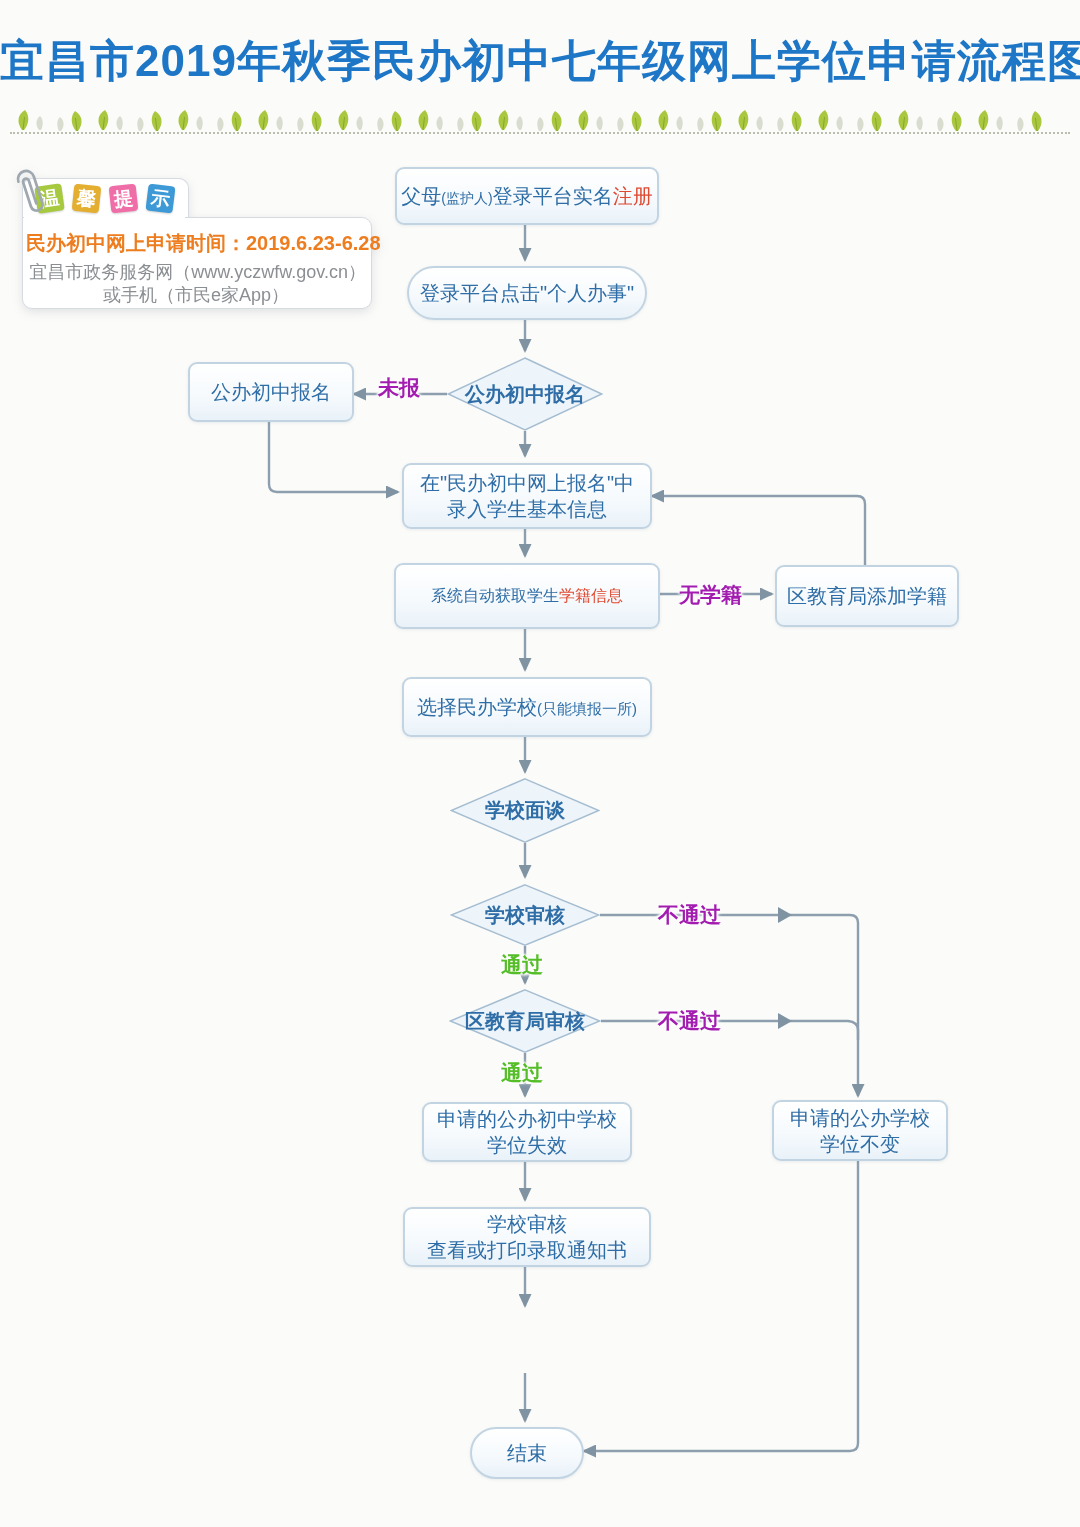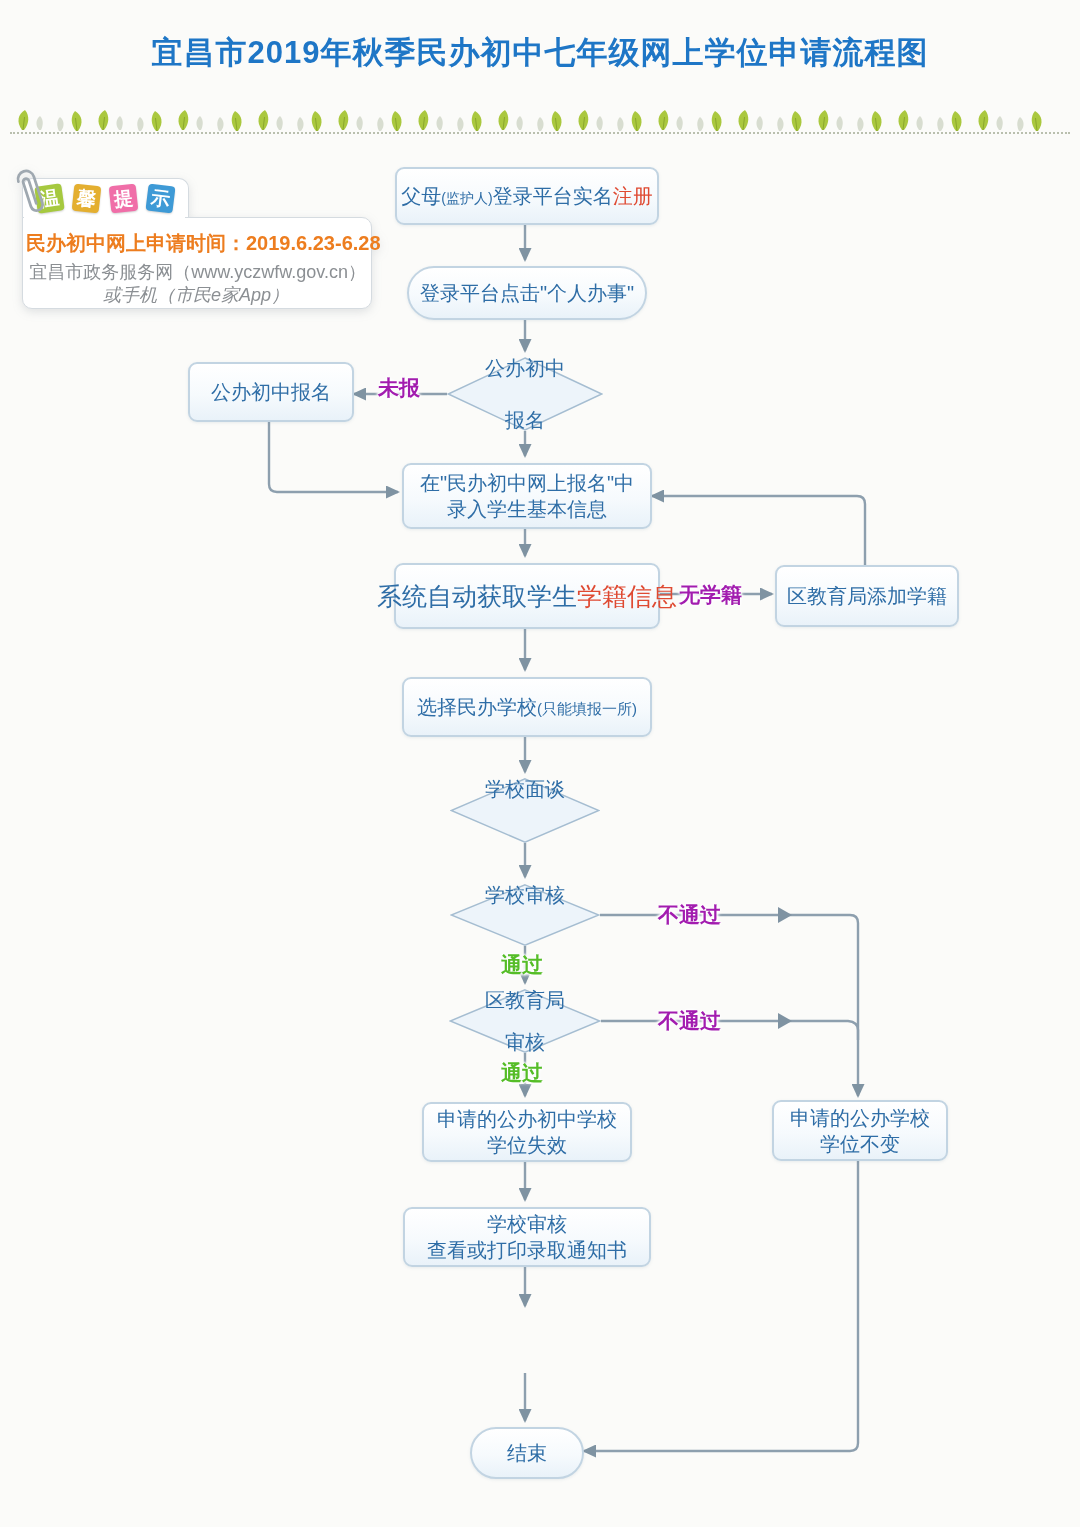--- a/index.html
+++ b/index.html
@@ -4,21 +4,21 @@
 <style>
   html,body{margin:0;padding:0;background:#fbfbf9;}
   .canvas{
     position:relative;width:1080px;height:1527px;margin:0 auto;
     background:#fbfbf9;overflow:hidden;
     font-family:"Liberation Sans","DejaVu Sans",sans-serif;
   }
   
   .page-title{
     position:absolute;left:0;top:32px;width:1080px;text-align:center;
-    font-size:31px;font-weight:bold;color:#1e76c6;letter-spacing:1px;white-space:nowrap;
+    font-size:44px;font-weight:bold;color:#1e76c6;letter-spacing:1px;white-space:nowrap;
   }
   .leaf-border{
     position:absolute;left:10px;top:106px;width:1060px;height:26px;
     display:flex;align-items:flex-end;overflow:hidden;
     border-bottom:2px dotted #b9bfae;
   }
   .leaf-unit{flex:0 0 auto;}
   .leaf-unit:nth-child(even){transform:scaleX(-1) translateY(1px);}
   
   .notice-wrap{position:absolute;left:0;top:0;filter:drop-shadow(0 3px 5px rgba(100,110,125,.18));}
@@ -39,41 +39,41 @@
   }
   .badge:nth-child(1){transform:rotate(-8deg);}
   .badge:nth-child(2){transform:rotate(6deg);}
   .badge:nth-child(3){transform:rotate(-6deg);}
   .badge:nth-child(4){transform:rotate(7deg);}
   .notice-time{
     position:absolute;left:26px;top:230px;width:340px;text-align:center;z-index:5;
     font-size:20px;font-weight:bold;color:#ed7d1f;white-space:nowrap;
   }
   .notice-site{position:absolute;left:26px;top:260px;width:340px;text-align:right;z-index:5;font-size:18px;color:#8b8f93;}
-  .notice-app{position:absolute;left:26px;top:283px;width:340px;text-align:center;z-index:5;font-size:18px;color:#8b8f93;font-style:italic;}
+  .notice-app{position:absolute;left:26px;top:283px;width:340px;text-align:center;z-index:5;font-size:18px;color:#8b8f93;}
   .paperclip{position:absolute;left:14px;top:160px;z-index:6;transform:rotate(-18deg);}
   
   .box,.stadium{
     position:absolute;z-index:2;display:flex;flex-direction:column;align-items:center;justify-content:center;
     background:linear-gradient(180deg,#ffffff 0%,#f6fafd 55%,#e9f2f9 100%);
     border:2px solid #c2d4e2;border-radius:9px;
     color:#2e6da6;font-weight:400;font-size:20px;line-height:1.3;text-align:center;
     box-shadow:0 1px 3px rgba(120,150,170,.15);
   }
   .stadium{border-radius:27px;}
   .box .line{display:block;white-space:nowrap;}
   .small-inline{font-size:14px;}
   .small-inline2{font-size:15px;}
   .accent-red{color:#df4a32;}
   .diamond{position:absolute;z-index:2;}
   .diamond svg{position:absolute;left:0;top:0;}
   .diamond-text{
     position:absolute;left:0;top:0;width:100%;height:100%;
-    display:flex;flex-direction:column;align-items:center;justify-content:space-between;
-    color:#2e6da6;font-weight:400;font-size:20px;line-height:1.12;text-align:center;
+    display:flex;flex-direction:row;align-items:center;justify-content:center;
+    color:#2e6da6;font-weight:700;font-size:20px;line-height:1.12;text-align:center;
   }
   
   .edge-label{
     position:absolute;z-index:3;font-weight:bold;font-size:21px;white-space:nowrap;
     text-shadow:0 0 3px #fff,0 0 3px #fff,0 0 4px #fff,0 0 5px #fff,1px 1px 2px #fff,-1px -1px 2px #fff;
   }
   .lbl-orange{color:#a21caf;}
   .lbl-green{color:#55bd27;}
   .connectors{position:absolute;left:0;top:0;z-index:1;}
 </style>
@@ -287,21 +287,21 @@
 
   <div class="box" style="left:188px;top:362px;width:162px;height:56px">
     <span class="line">公办初中报名</span>
   </div>
 
   <div class="box" style="left:402px;top:463px;width:246px;height:62px">
     <span class="line">在"民办初中网上报名"中</span>
     <span class="line">录入学生基本信息</span>
   </div>
 
-  <div class="box" style="left:394px;top:563px;width:262px;height:62px;font-size:25px">
+  <div class="box" style="left:394px;top:563px;width:262px;height:62px;font-size:16px">
     <span class="line"><span>系统自动获取学生</span><span class="accent-red">学籍信息</span></span>
   </div>
 
   <div class="box" style="left:775px;top:565px;width:180px;height:58px">
     <span class="line">区教育局添加学籍</span>
   </div>
 
   <div class="box" style="left:402px;top:677px;width:246px;height:56px">
     <span class="line"><span>选择民办学校</span><span class="small-inline2">(只能填报一所)</span></span>
   </div>

